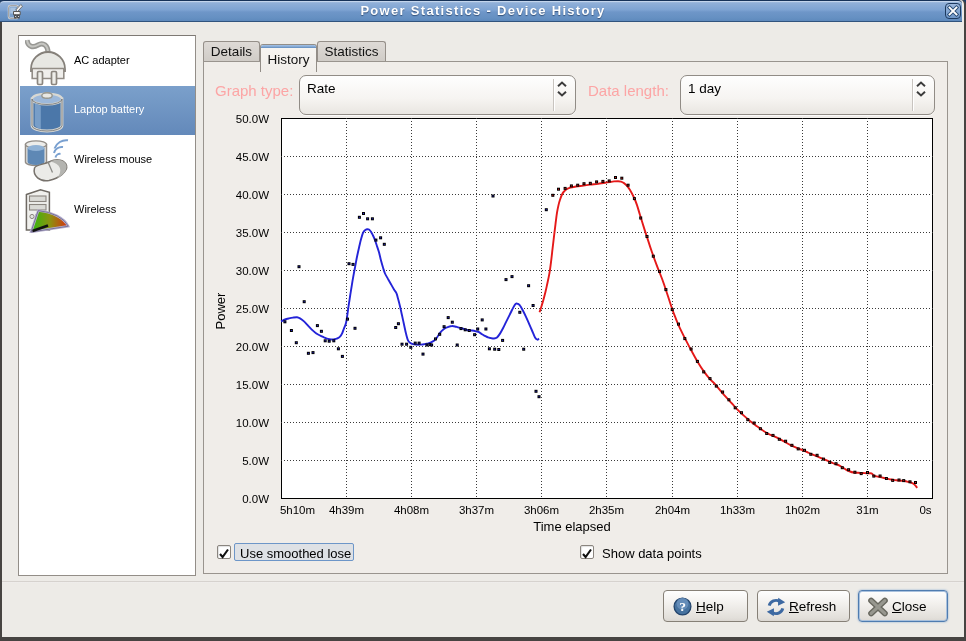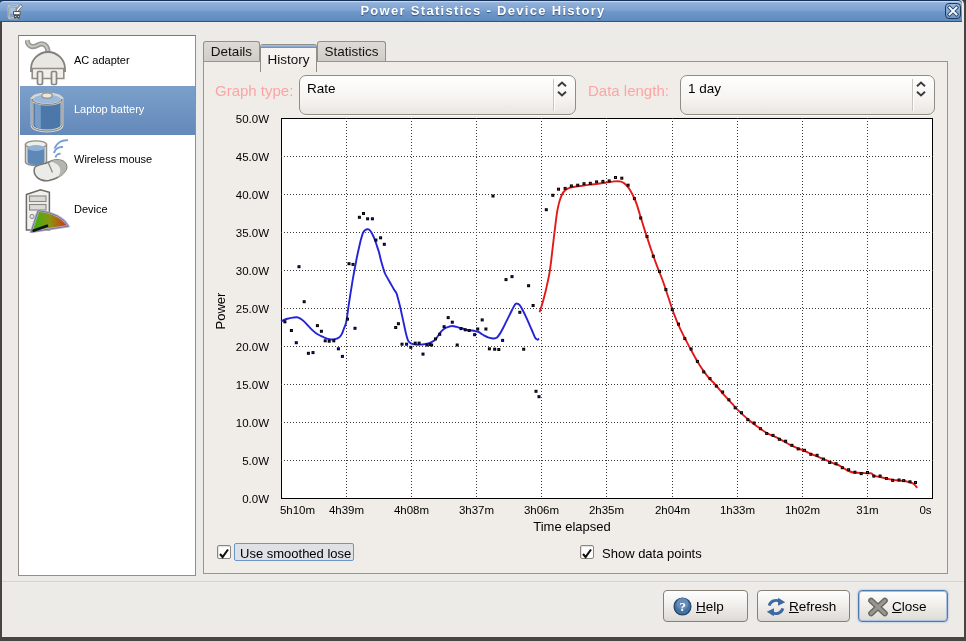--- a/index.html
+++ b/index.html
@@ -80,21 +80,21 @@
           <path d="M30 14 a 8 8 0 0 1 9 -6"></path>
           <path d="M30.5 9.5 a 12.5 12.5 0 0 1 13.5 -8.2"></path>
           <path d="M31.5 18.5 a 4.5 4.5 0 0 1 5 -3.6"></path>
         </g>
         <path d="M10.5 29 C 8.5 37 16 43 25 41.5 C 35 39.5 44 32 42.5 26.5 C 41 21 33 19 26 22.5 C 18.5 26 12 25.5 10.5 29 Z" fill="#ebebe8" stroke="#77726c" stroke-width="1.5"></path>
         <path d="M26 22.5 C 33 19 41 21 42.5 26.5 C 43.5 30.5 39.5 36 33 39.5 C 39 32 37 24.5 26 22.5 Z" fill="#b4b4b0"></path>
         <path d="M24 23 L 28.5 33.5" stroke="#8a8a86" stroke-width="1.3" fill="none"></path>
       </svg>
     </div>
  <div class="row" style="top:150px">
-      <span class="lbl">Device</span>
+      <span class="lbl">Wireless</span>
       <svg class="rowicon" style="left:4px;top:2px" width="46" height="45" viewBox="0 0 46 45">
         <path d="M2.4 6.5 L 16.5 1.7 L 25.4 4.3 L 25.4 42 L 2.4 42 Z" fill="#f0f0ed" stroke="#6e6963" stroke-width="1.5"></path>
         <rect x="5.5" y="8" width="16.5" height="5.5" fill="#dadad6" stroke="#8b8680" stroke-width="1.1"></rect>
         <rect x="5.5" y="16.5" width="16.5" height="5.5" fill="#dadad6" stroke="#8b8680" stroke-width="1.1"></rect>
         <circle cx="8" cy="28.5" r="2.1" fill="#e4e4e0" stroke="#8b8680" stroke-width="1"></circle>
         <rect x="12" y="26.5" width="10" height="4.2" fill="#e4e4e0" stroke="#8b8680" stroke-width="1"></rect>
         <defs>
           <linearGradient id="fanGrad" x1="0" y1="0" x2="1" y2="0">
             <stop offset="0" stop-color="#2fb80f"></stop>
             <stop offset="0.5" stop-color="#8a9410"></stop>

